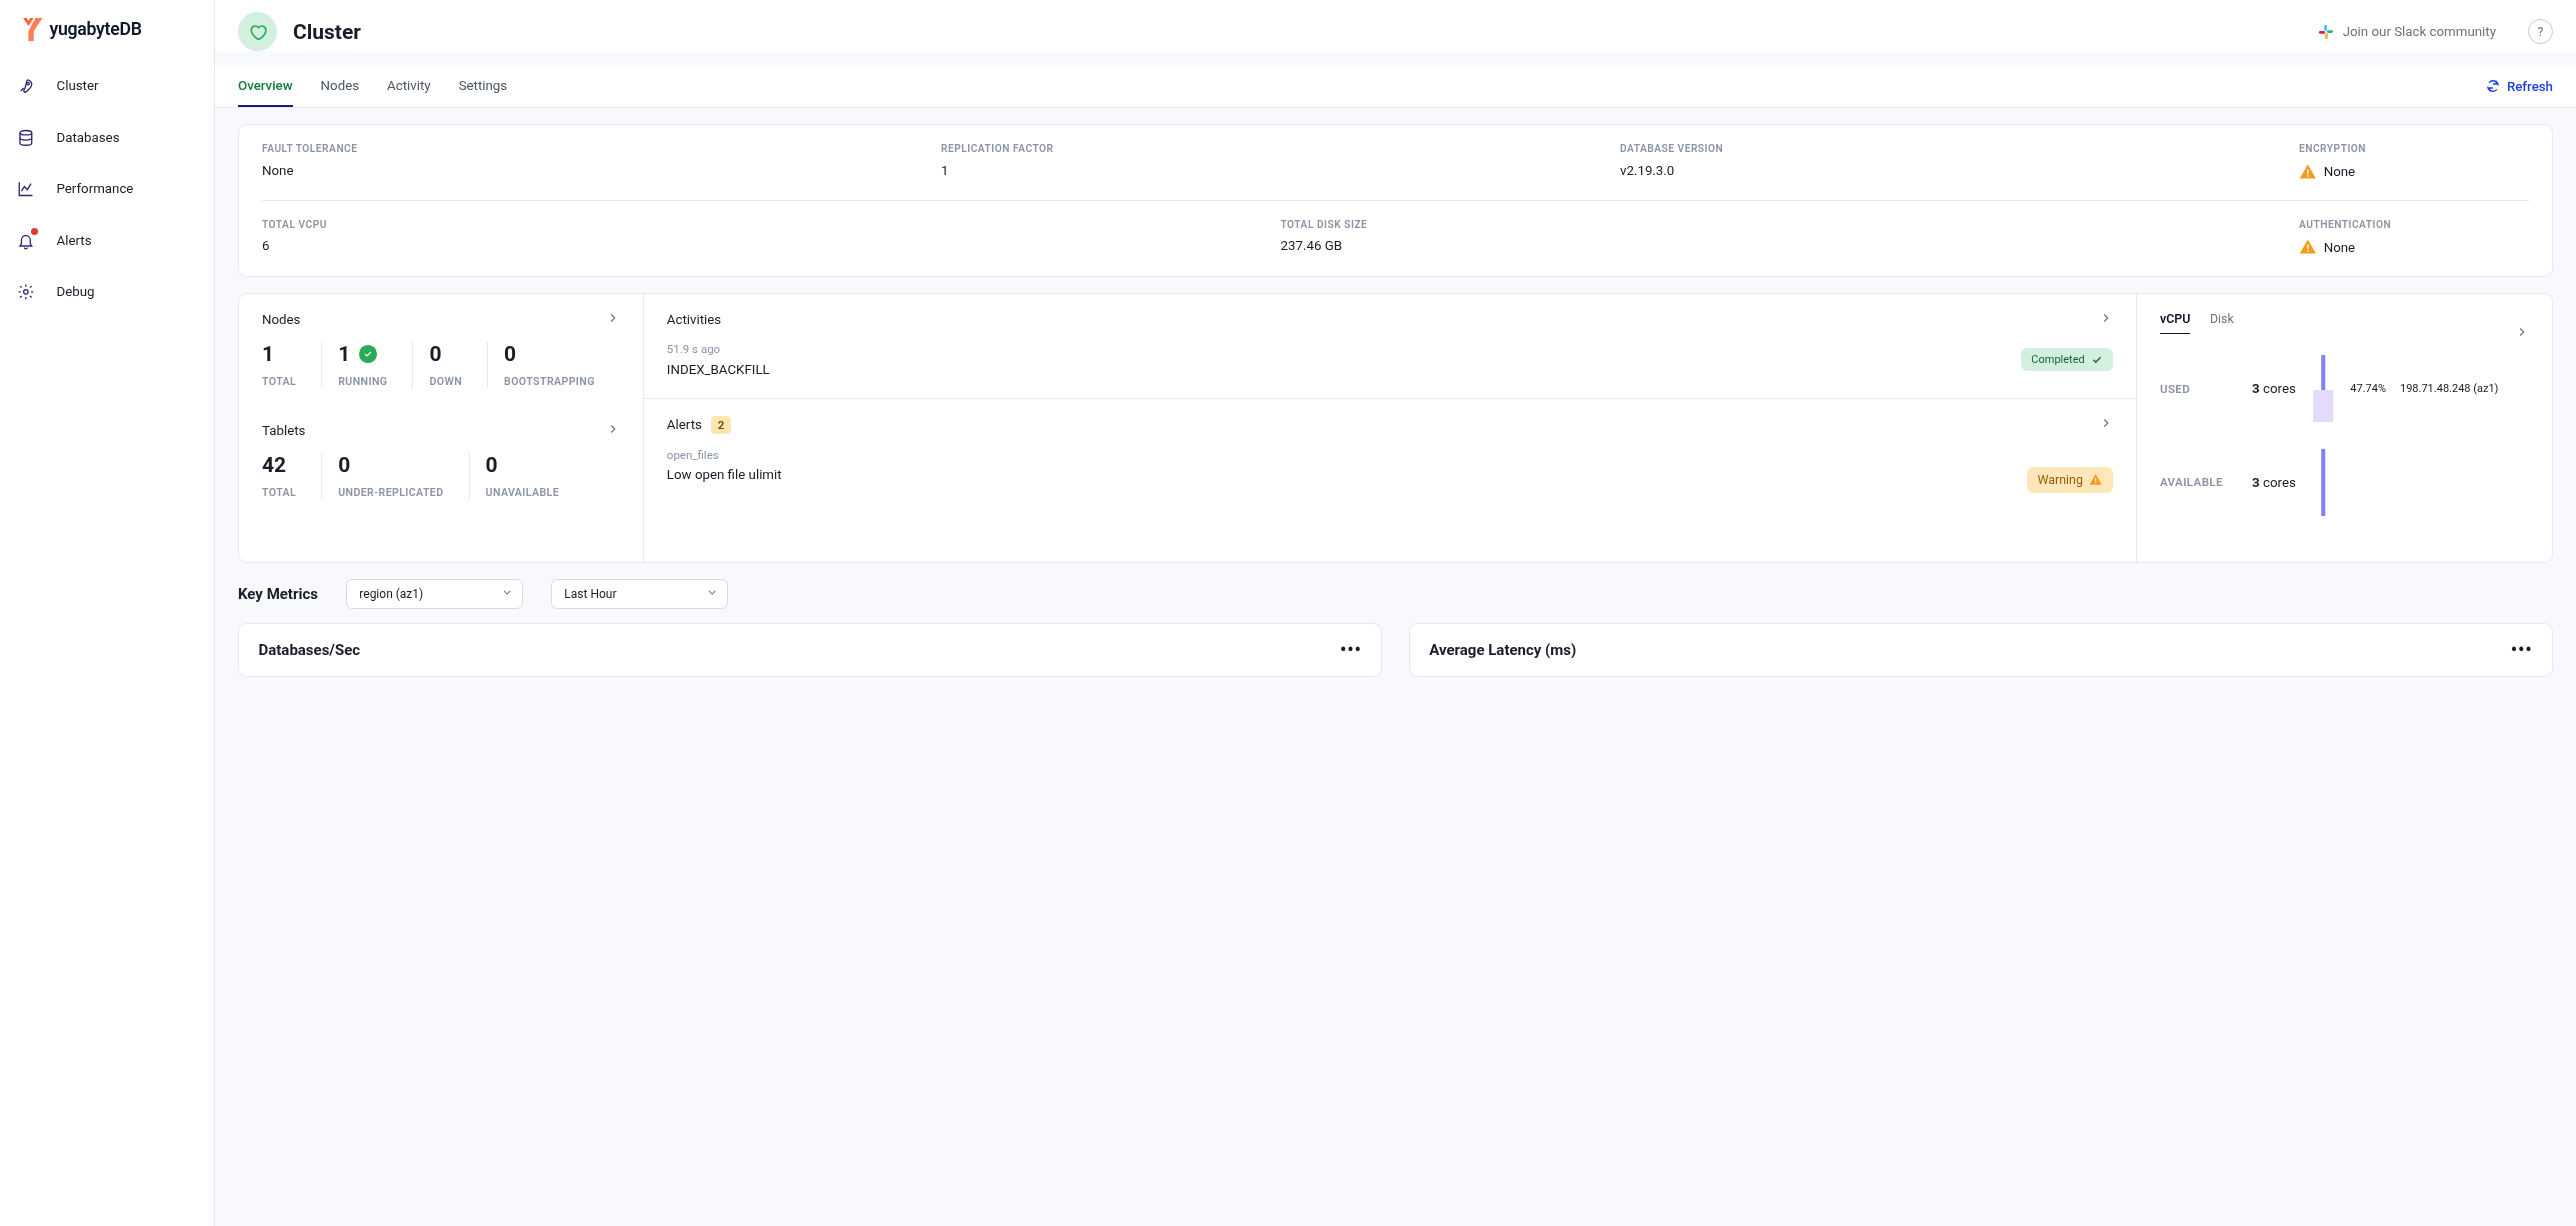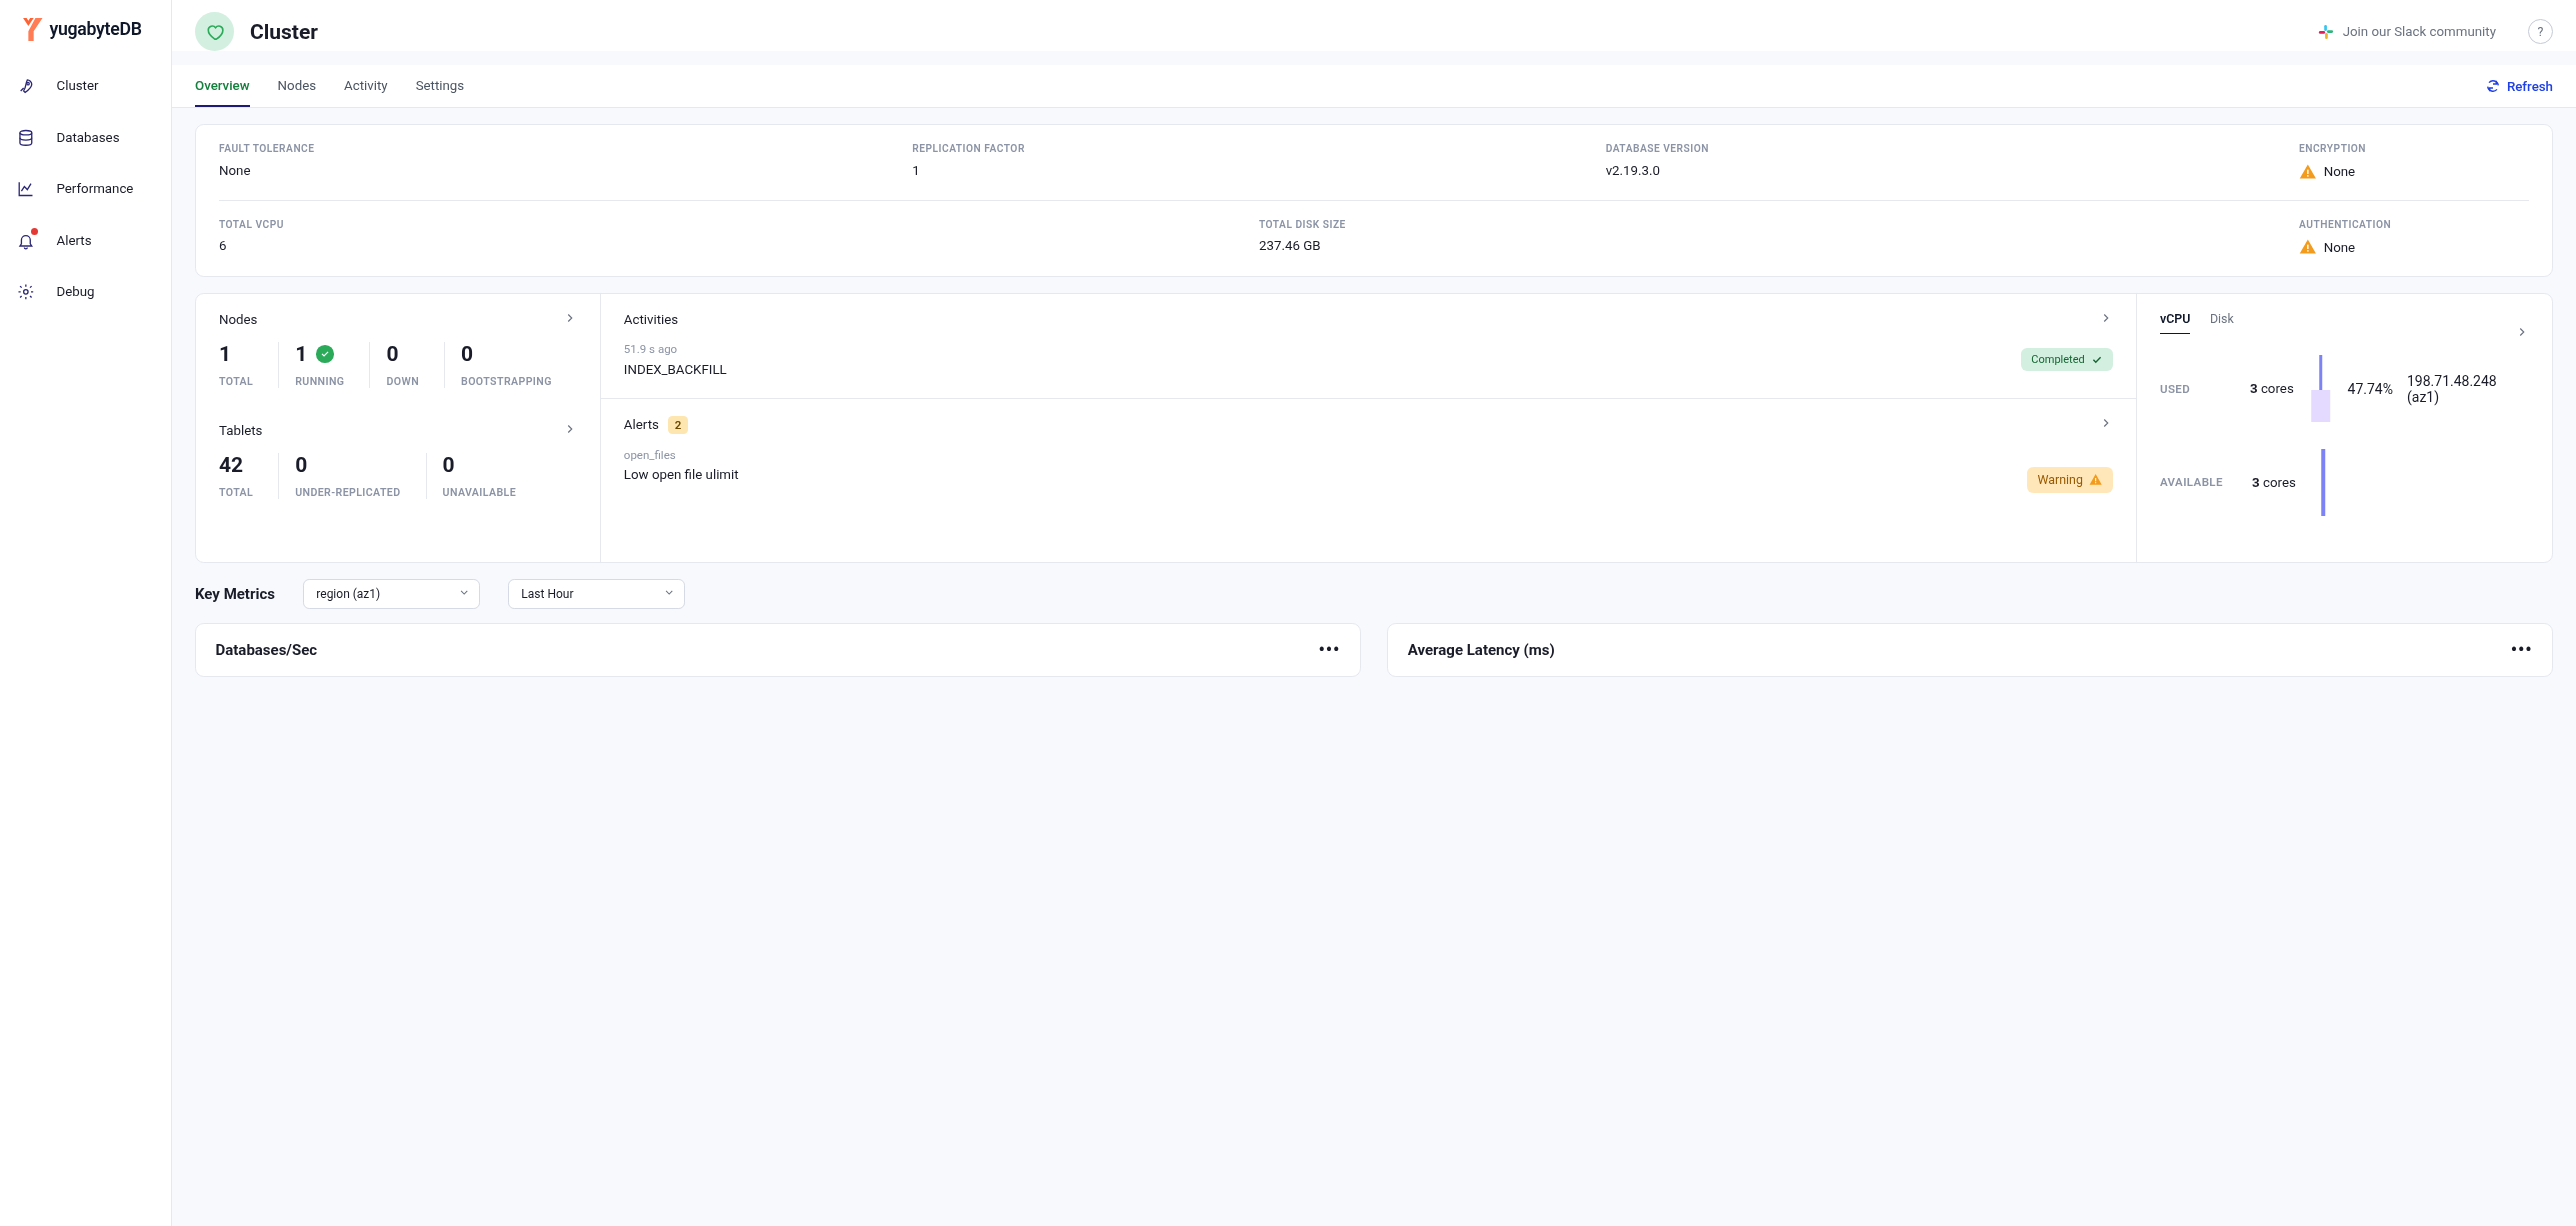--- a/index.html
+++ b/index.html
@@ -7,21 +7,21 @@
     font-family: -apple-system, BlinkMacSystemFont, "Segoe UI", Roboto, "Helvetica Neue", Arial, sans-serif;
     background: #f7f9fc;
     color: #1a1d29;
     font-size: 12.4px;
     display: flex;
     min-height: 100vh;
   }
 
   
   .sidebar {
-    width: 172px;
+    width: 215px;
     background: #ffffff;
     border-right: 0.9px solid #e5e8ef;
     padding-top: 12.4px;
     flex-shrink: 0;
   }
   .logo {
     display: flex;
     align-items: center;
     gap: 7px;
     padding: 5.3px 16px 19.5px 16px;
@@ -234,21 +234,21 @@
     display:flex; align-items:flex-end;
   }
   .bar-bg {
     position: absolute; left: 50%; transform: translateX(-50%);
     bottom: 0; width: 3.5px; height: 100%; background: #7d83f4;
   }
   .bar-fill {
     position: absolute; left: 50%; transform: translateX(-50%);
     bottom: 0; width: 19.5px; background: #e4d9ff;
   }
-  .res-pct, .res-host { font-size: 14px; color: #1a1d29; }
+  .res-pct, .res-host { font-size: 11px; color: #1a1d29; }
 
   
   .km-row { display: flex; align-items: center; gap: 28px; margin-bottom: 14px; }
   .km-title { font-size: 15px; font-weight: 700; }
   .select {
     background: #fff; border: 0.9px solid #d6dae4; border-radius: 6.2px;
     padding: 7px 32px 7px 12.4px; font-size: 12px; color: #1a1d29;
     position: relative; cursor: pointer;
     display:inline-flex; align-items:center;
     min-width: 177px;

